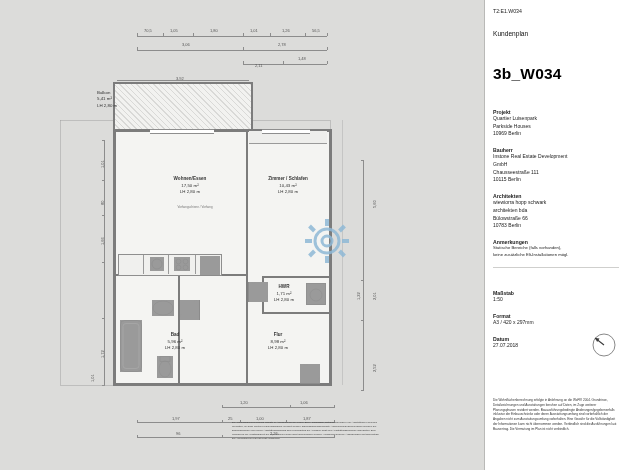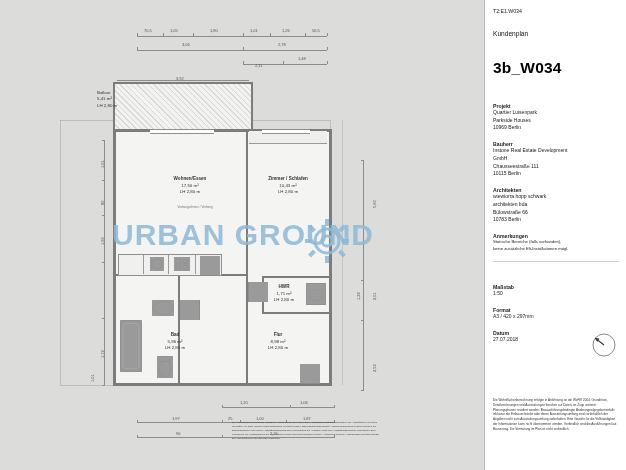--- a/index.html
+++ b/index.html
@@ -289,21 +289,20 @@
         <div>5,96 m²</div>
         <div>LH 2,80 m</div>
       </div>
       <div class="label" style="left:248px;top:332px;width:60px;">
         <b>Flur</b>
         <div>8,98 m²</div>
         <div>LH 2,80 m</div>
       </div>
       <div class="label" style="left:160px;top:205px;width:70px;font-size:3px;color:#777;">Vorhangschiene / Vorhang</div>
 
-      <div class="watermark">URBAN GROUND</div>
       <svg class="wm-gear" viewBox="0 0 44 44">
         <g fill="none" stroke="#8fb9d6" stroke-width="3">
           <circle cx="22" cy="22" r="12"></circle>
           <circle cx="22" cy="22" r="5"></circle>
         </g>
         <g fill="#8fb9d6">
           <rect x="20" y="0" width="4" height="7"></rect>
           <rect x="20" y="37" width="4" height="7"></rect>
           <rect x="0" y="20" width="7" height="4"></rect>
           <rect x="37" y="20" width="7" height="4"></rect>
@@ -322,21 +321,21 @@
     <div class="panel-inner">
 
       <div class="block">
         <div class="p-row">T2:E1.W034</div>
       </div>
 
       <div class="block" style="margin-top:14px;">
         <div class="p-head">Kundenplan</div>
       </div>
 
-      <div class="block" style="margin-top:22px;">
+      <div class="block" style="margin-top:28px;">
         <div class="p-title">3b_W034</div>
       </div>
 
       <div class="block" style="margin-top:26px;">
         <div class="p-cap">Projekt</div>
         <div class="p-small">Quartier Luisenpark</div>
         <div class="p-small">Parkside Houses</div>
         <div class="p-small">10969 Berlin</div>
       </div>
 

